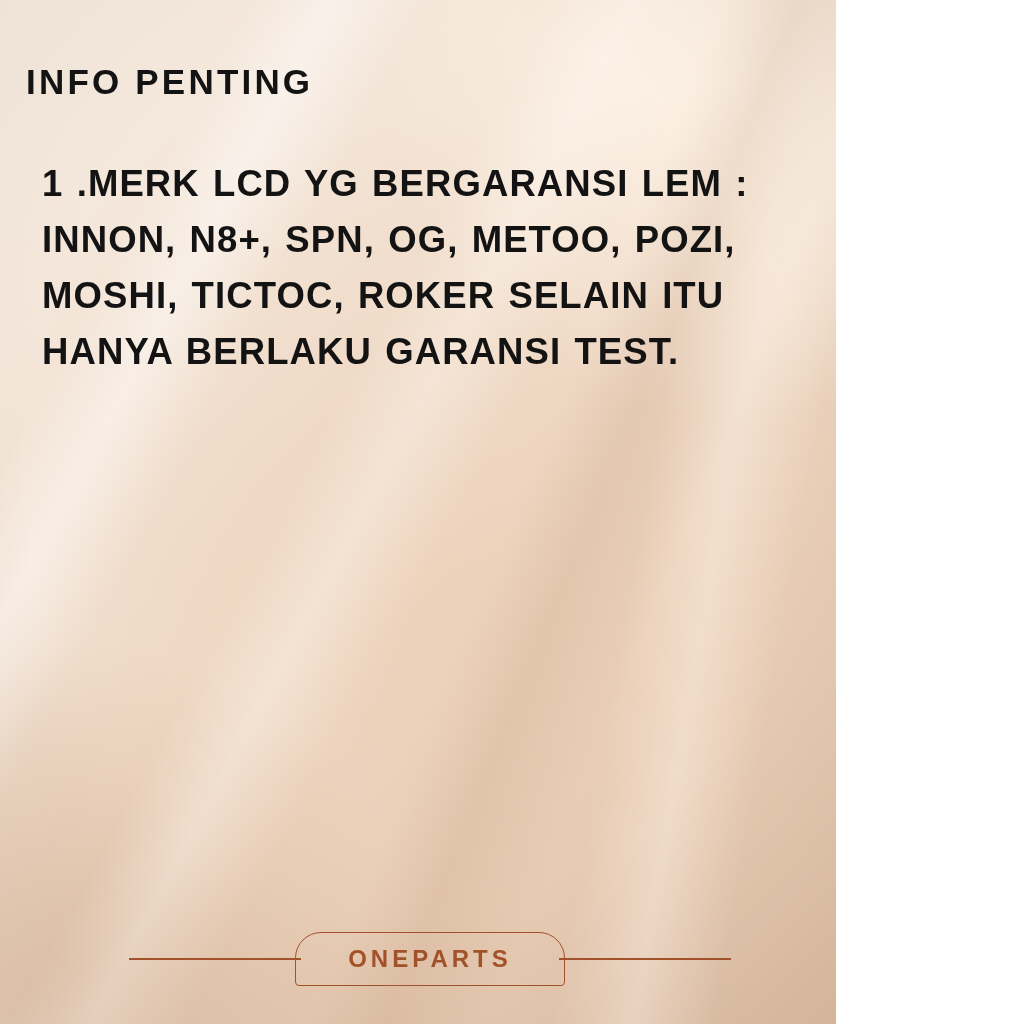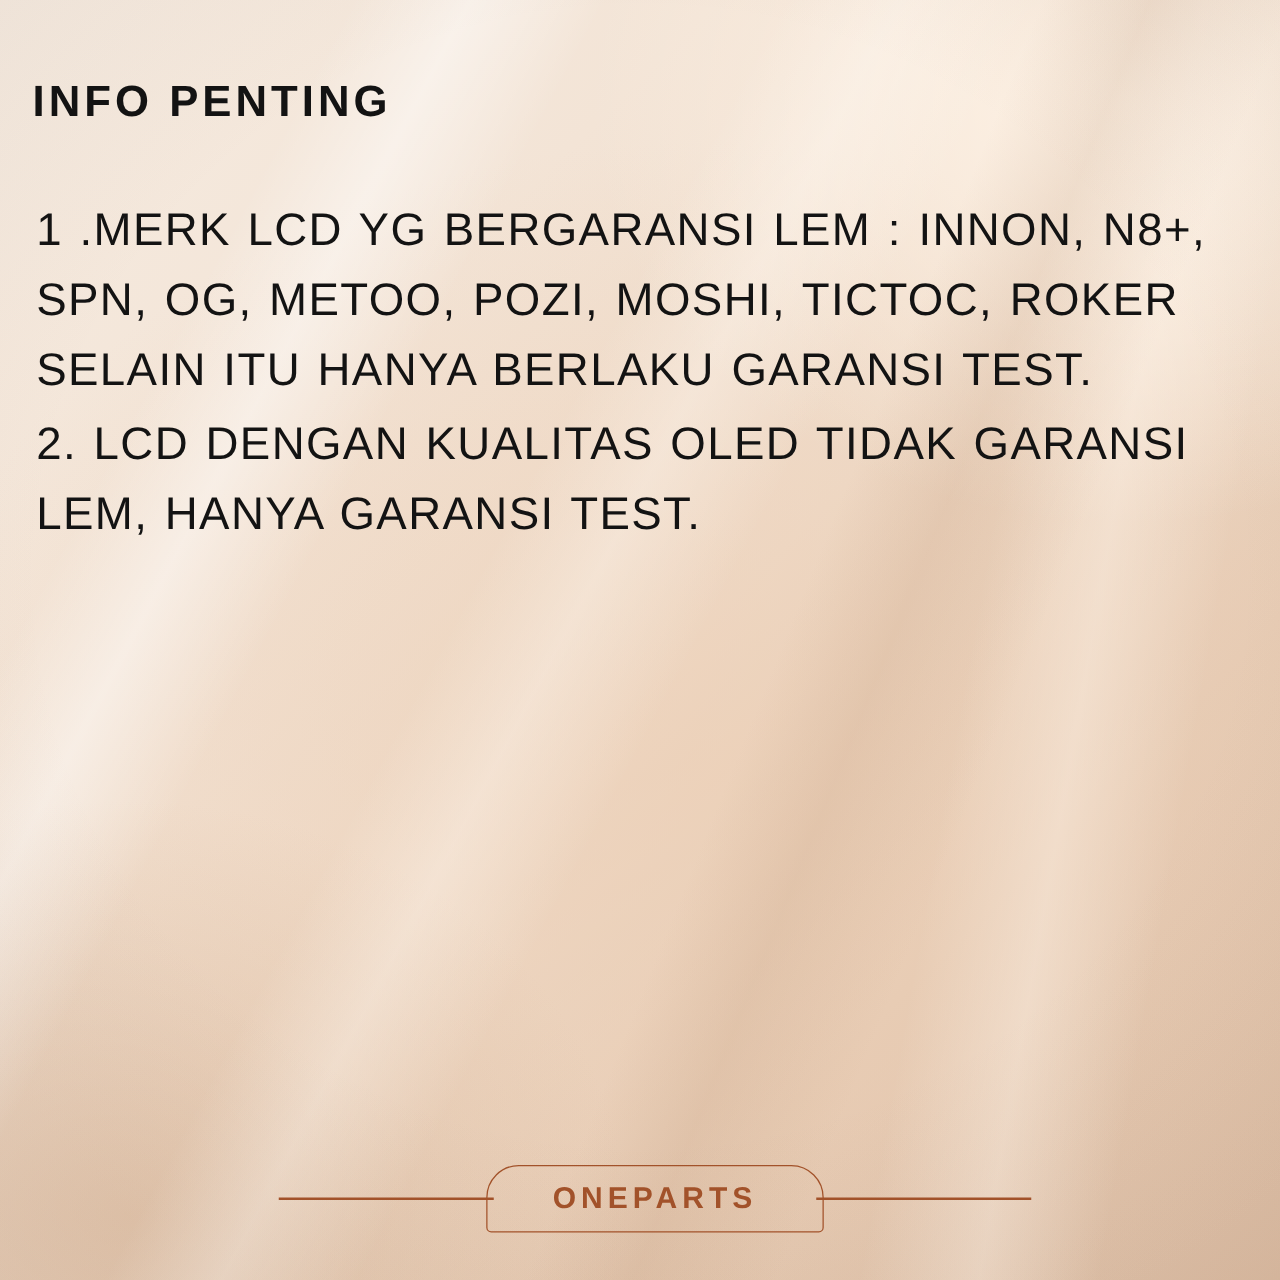--- a/index.html
+++ b/index.html
@@ -8,21 +8,21 @@
   }
   body {
     width: 1024px;
     height: 1024px;
     overflow: hidden;
     font-family: "Liberation Sans", sans-serif;
   }
 
   #poster {
     position: relative;
-    width: 1024px;
+    width: 836px;
     height: 1024px;
     box-sizing: border-box;
     background:
       radial-gradient(ellipse 70% 55% at 88% 8%, rgba(255,244,232,0.95) 0%, rgba(255,244,232,0) 60%),
       radial-gradient(ellipse 60% 50% at 10% 95%, rgba(214,178,148,0.55) 0%, rgba(214,178,148,0) 65%),
       radial-gradient(ellipse 90% 70% at 55% 60%, rgba(236,206,180,0.6) 0%, rgba(236,206,180,0) 70%),
       linear-gradient(135deg, #f6ece2 0%, #f3e4d6 28%, #efdbc9 52%, #e6cbb4 74%, #dcbda4 100%);
     overflow: hidden;
   }
 
@@ -60,26 +60,26 @@
     line-height: 1.15;
     margin: 0 0 54px 0;
   }
 
   .body-block {
     margin: 0;
   }
 
   .para {
     font-size: 36.5px;
-    font-weight: 400;
+    font-weight: 700;
     letter-spacing: 1.1px;
     line-height: 1.53;
     color: #131313;
     text-transform: uppercase;
-    margin: 3px;
+    margin: 16px;
     word-spacing: 2px;
   }
 
   .footer {
     position: absolute;
     left: 0;
     right: 0;
     bottom: 38px;
     z-index: 2;
     display: flex;
@@ -111,21 +111,20 @@
 
 <div id="poster">
   <div class="streaks"></div>
   <div class="vignette"></div>
 
   <div class="content">
     <h1 class="headline">INFO PENTING</h1>
 
     <div class="body-block">
       <p class="para">1 .MERK LCD YG BERGARANSI LEM : INNON, N8+, SPN, OG, METOO, POZI, MOSHI, TICTOC, ROKER SELAIN ITU HANYA BERLAKU GARANSI TEST.</p>
-      <p class="para">2. LCD DENGAN KUALITAS OLED TIDAK GARANSI LEM, HANYA GARANSI TEST.</p>
     </div>
   </div>
 
   <div class="footer">
     <div class="rule"></div>
     <div class="brand-pill">ONEPARTS</div>
     <div class="rule"></div>
   </div>
 </div>
 

